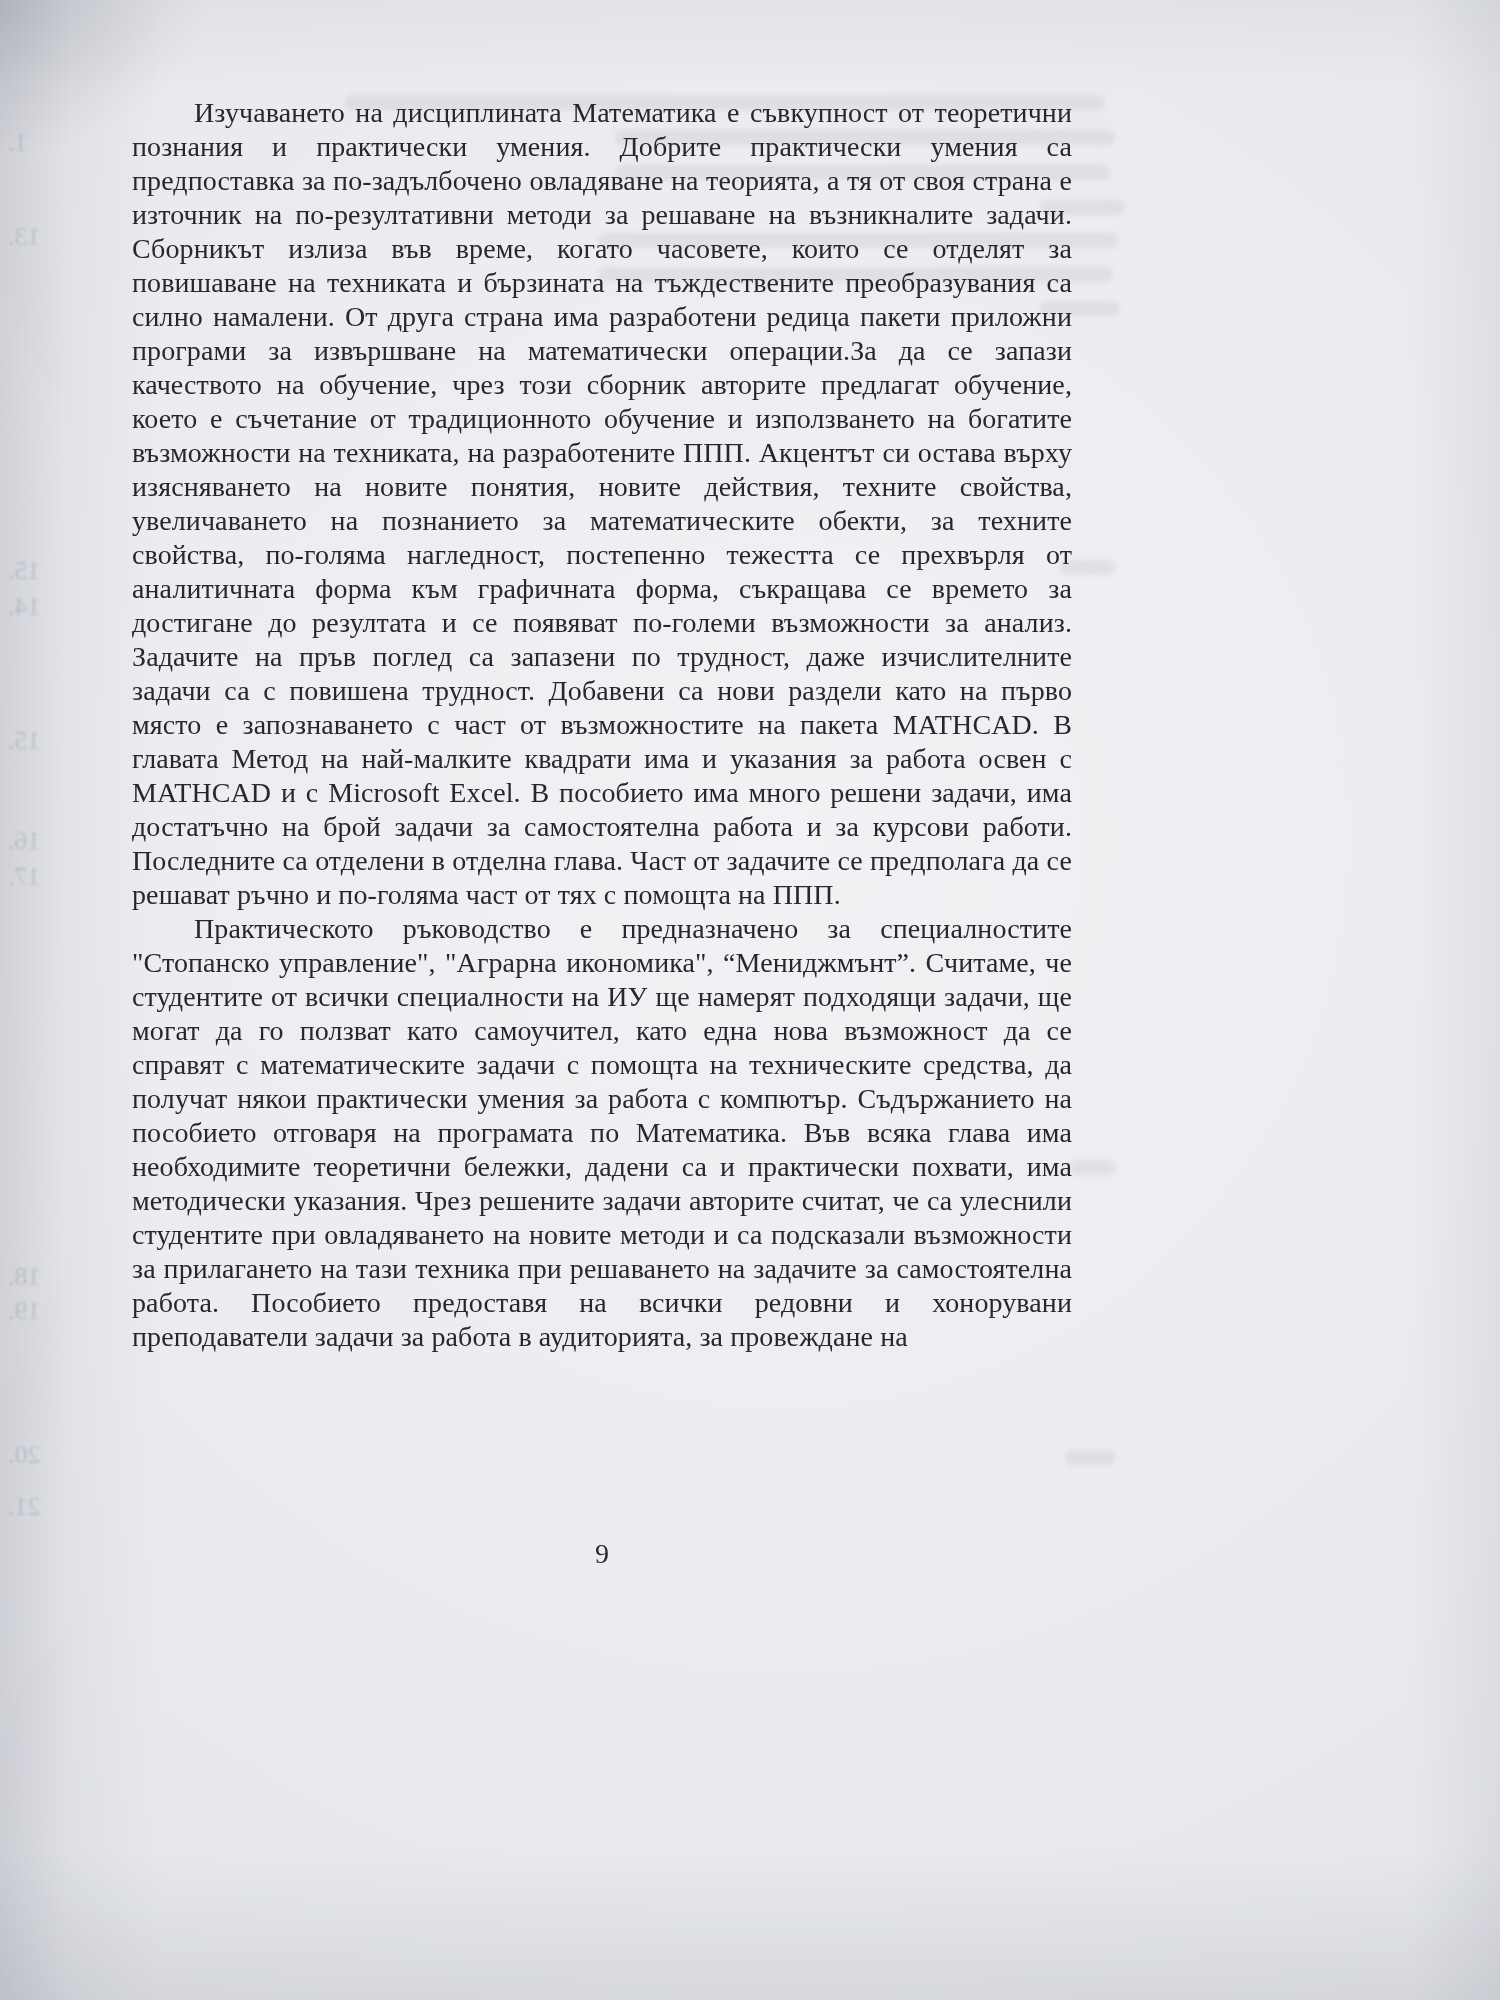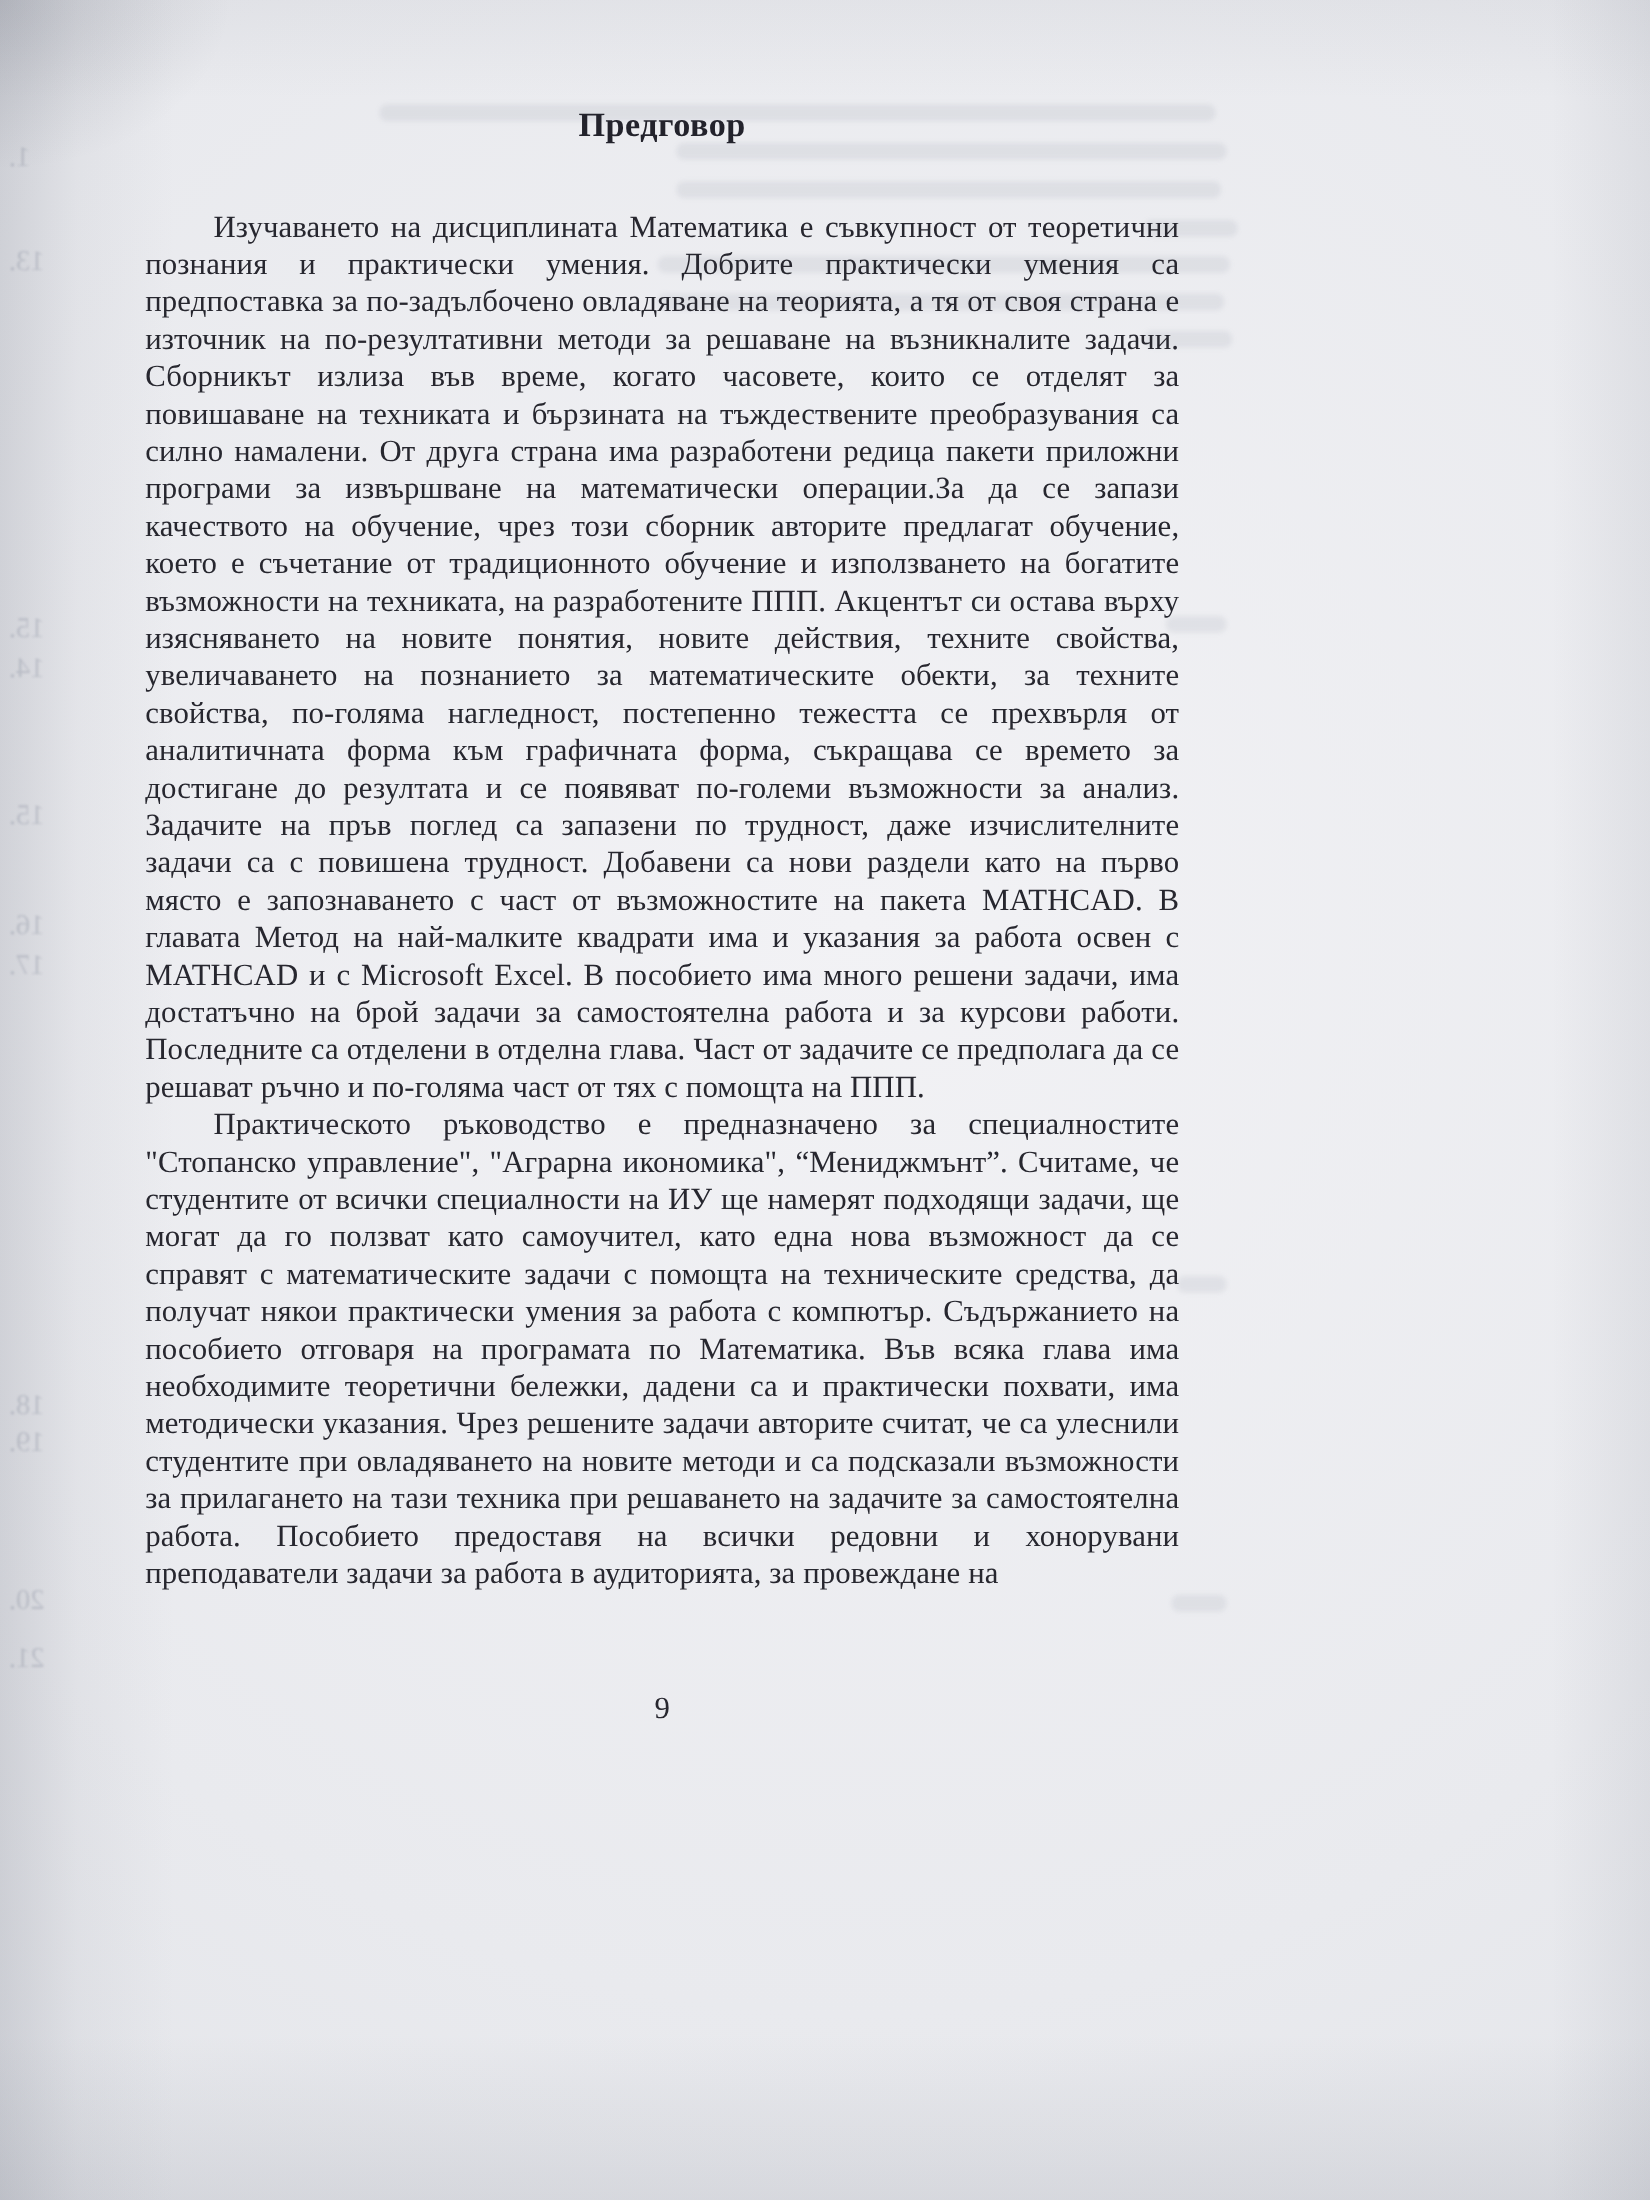--- a/index.html
+++ b/index.html
@@ -125,20 +125,19 @@
     <span class="ghostnum">15.</span>
     <span class="ghostnum">16.</span>
     <span class="ghostnum">17.</span>
     <span class="ghostnum">18.</span>
     <span class="ghostnum">19.</span>
     <span class="ghostnum">20.</span>
     <span class="ghostnum">21.</span>
   </div>
 
   <div class="content">
-    <h1 class="title">Предговор</h1>
     <p class="body-par">Изучаването на дисциплината Математика е съвкупност от теоретични познания и практически умения. Добрите практически умения са предпоставка за по-задълбочено  овладяване на теорията, а тя от своя страна е източник на по-резултативни методи за решаване на възникналите задачи. Сборникът излиза във време, когато часовете, които се отделят за повишаване на  техниката и бързината на тъждествените преобразувания са силно намалени. От друга страна има разработени редица пакети приложни програми за извършване на математически операции.За да се запази качеството на обучение, чрез този сборник авторите  предлагат обучение, което е съчетание от традиционното обучение и използването на богатите възможности на техниката, на разработените ППП. Акцентът си остава върху изясняването на новите понятия, новите действия, техните свойства, увеличаването на познанието за математическите обекти, за техните свойства, по-голяма нагледност, постепенно тежестта се прехвърля от аналитичната форма към графичната форма, съкращава се времето за достигане до резултата и се появяват по-големи възможности за анализ. Задачите на пръв поглед са запазени по трудност, даже изчислителните задачи са с повишена трудност. Добавени са нови раздели като на първо място е запознаването с част от възможностите на пакета MATHCAD. В главата Метод на най-малките квадрати има и указания за работа освен с MATHCAD и с Microsoft Excel. В пособието има много решени задачи, има достатъчно на брой задачи за самостоятелна работа и за курсови работи. Последните са отделени в отделна глава. Част от задачите се предполага да се решават ръчно и по-голяма част от тях с помощта на ППП.</p>
     <p class="body-par">Практическото ръководство е предназначено за специалностите "Стопанско управление", "Аграрна икономика", “Мениджмънт”. Считаме, че студентите от всички специалности на ИУ ще намерят подходящи задачи, ще могат да го ползват като самоучител, като една нова възможност да се справят с математическите задачи с помощта на техническите средства, да получат някои практически умения за работа с компютър. Съдържанието на пособието отговаря на програмата по Математика. Във всяка глава има необходимите теоретични бележки, дадени са  и практически похвати, има методически указания. Чрез решените задачи авторите считат, че са улеснили студентите при овладяването на новите методи и са подсказали възможности за прилагането на тази техника при решаването на задачите за самостоятелна работа. Пособието предоставя на всички редовни и хонорувани преподаватели  задачи за работа в аудиторията, за провеждане на</p>
   </div>
 
   <div class="page-number">9</div>
 
 </div>
 
 </body></html>

